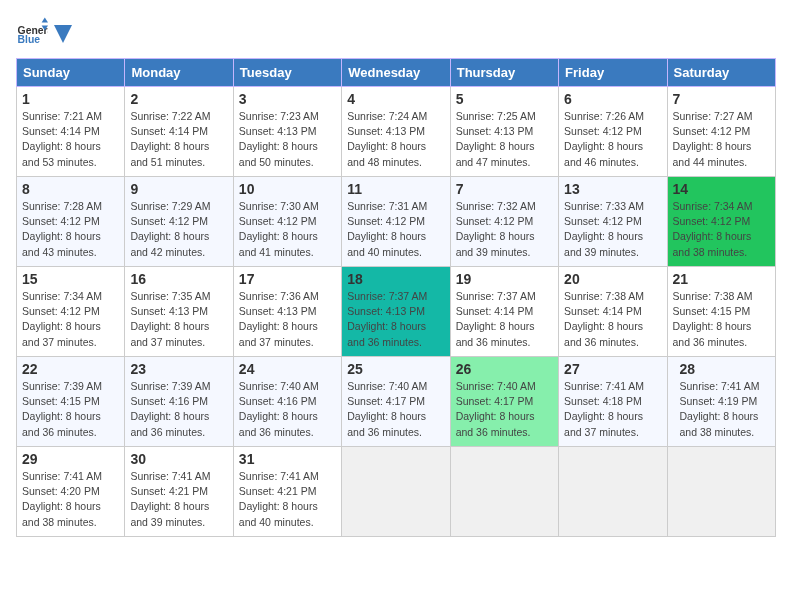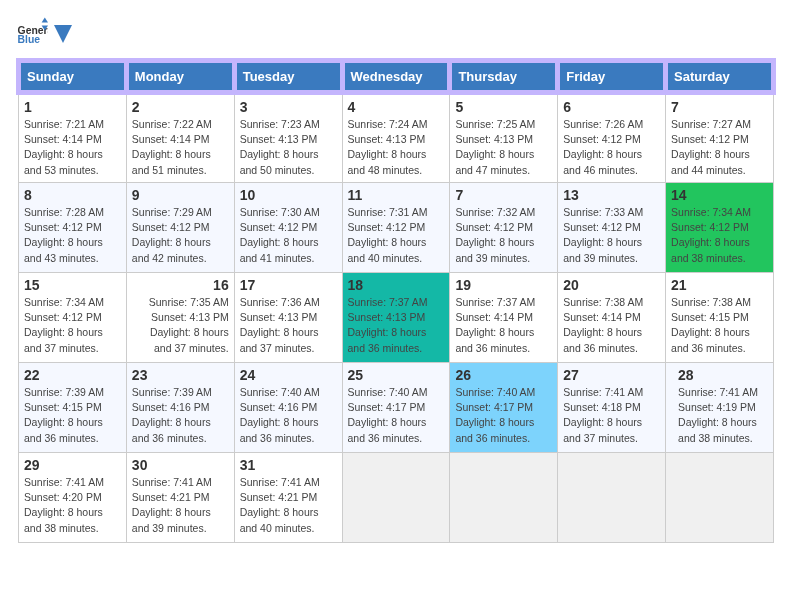--- a/index.html
+++ b/index.html
@@ -40,21 +40,21 @@
       border-collapse: collapse;
       font-size: 11px;
     }
     .calendar th {
       background: #3a7abf;
       color: #fff;
       text-align: left;
       padding: 6px 6px;
       font-size: 13px;
       font-weight: bold;
-      border: 5px solid #c4b5fd;
+      border: 1px solid #c4b5fd;
     }
     .calendar td {
       border: 1px solid #ccc;
       vertical-align: top;
       padding: 4px 5px;
       width: calc(100% / 7);
       height: 90px;
       background: #fff;
     }
     .calendar tr:nth-child(even) td {
@@ -177,21 +177,21 @@
         <td style="background: #22c55e;">
         <span class="day-number">14</span>
         <span class="day-info">Sunrise: 7:34 AM<br>Sunset: 4:12 PM<br>Daylight: 8 hours and 38 minutes.</span>
       </td>
       </tr>
       <tr>
         <td style="background: rgb(255, 255, 255);">
         <span class="day-number">15</span>
         <span class="day-info">Sunrise: 7:34 AM<br>Sunset: 4:12 PM<br>Daylight: 8 hours and 37 minutes.</span>
       </td>
-        <td style="background: rgb(255, 255, 255); text-align: right;">
+        <td style="background: rgb(255, 255, 255);">
         <span class="day-number">16</span>
         <span class="day-info">Sunrise: 7:35 AM<br>Sunset: 4:13 PM<br>Daylight: 8 hours and 37 minutes.</span>
       </td>
         <td style="background: rgb(255, 255, 255);">
         <span class="day-number">17</span>
         <span class="day-info">Sunrise: 7:36 AM<br>Sunset: 4:13 PM<br>Daylight: 8 hours and 37 minutes.</span>
       </td>
         <td style="background: #14b8a6;">
         <span class="day-number">18</span>
         <span class="day-info">Sunrise: 7:37 AM<br>Sunset: 4:13 PM<br>Daylight: 8 hours and 36 minutes.</span>
@@ -219,21 +219,21 @@
         <span class="day-info">Sunrise: 7:39 AM<br>Sunset: 4:16 PM<br>Daylight: 8 hours and 36 minutes.</span>
       </td>
         <td style="background: rgb(245, 248, 255);">
         <span class="day-number">24</span>
         <span class="day-info">Sunrise: 7:40 AM<br>Sunset: 4:16 PM<br>Daylight: 8 hours and 36 minutes.</span>
       </td>
         <td style="background: rgb(245, 248, 255);">
         <span class="day-number">25</span>
         <span class="day-info">Sunrise: 7:40 AM<br>Sunset: 4:17 PM<br>Daylight: 8 hours and 36 minutes.</span>
       </td>
-        <td style="background: #7dd3fc; margin-left: 31px;">
+        <td style="background: #86efac; margin-left: 31px;">
         <span class="day-number">26</span>
         <span class="day-info">Sunrise: 7:40 AM<br>Sunset: 4:17 PM<br>Daylight: 8 hours and 36 minutes.</span>
       </td>
         <td style="background: rgb(245, 248, 255);">
         <span class="day-number">27</span>
         <span class="day-info">Sunrise: 7:41 AM<br>Sunset: 4:18 PM<br>Daylight: 8 hours and 37 minutes.</span>
       </td>
         <td style="background: rgb(245, 248, 255); padding-left: 12px;">
         <span class="day-number">28</span>
         <span class="day-info">Sunrise: 7:41 AM<br>Sunset: 4:19 PM<br>Daylight: 8 hours and 38 minutes.</span>

